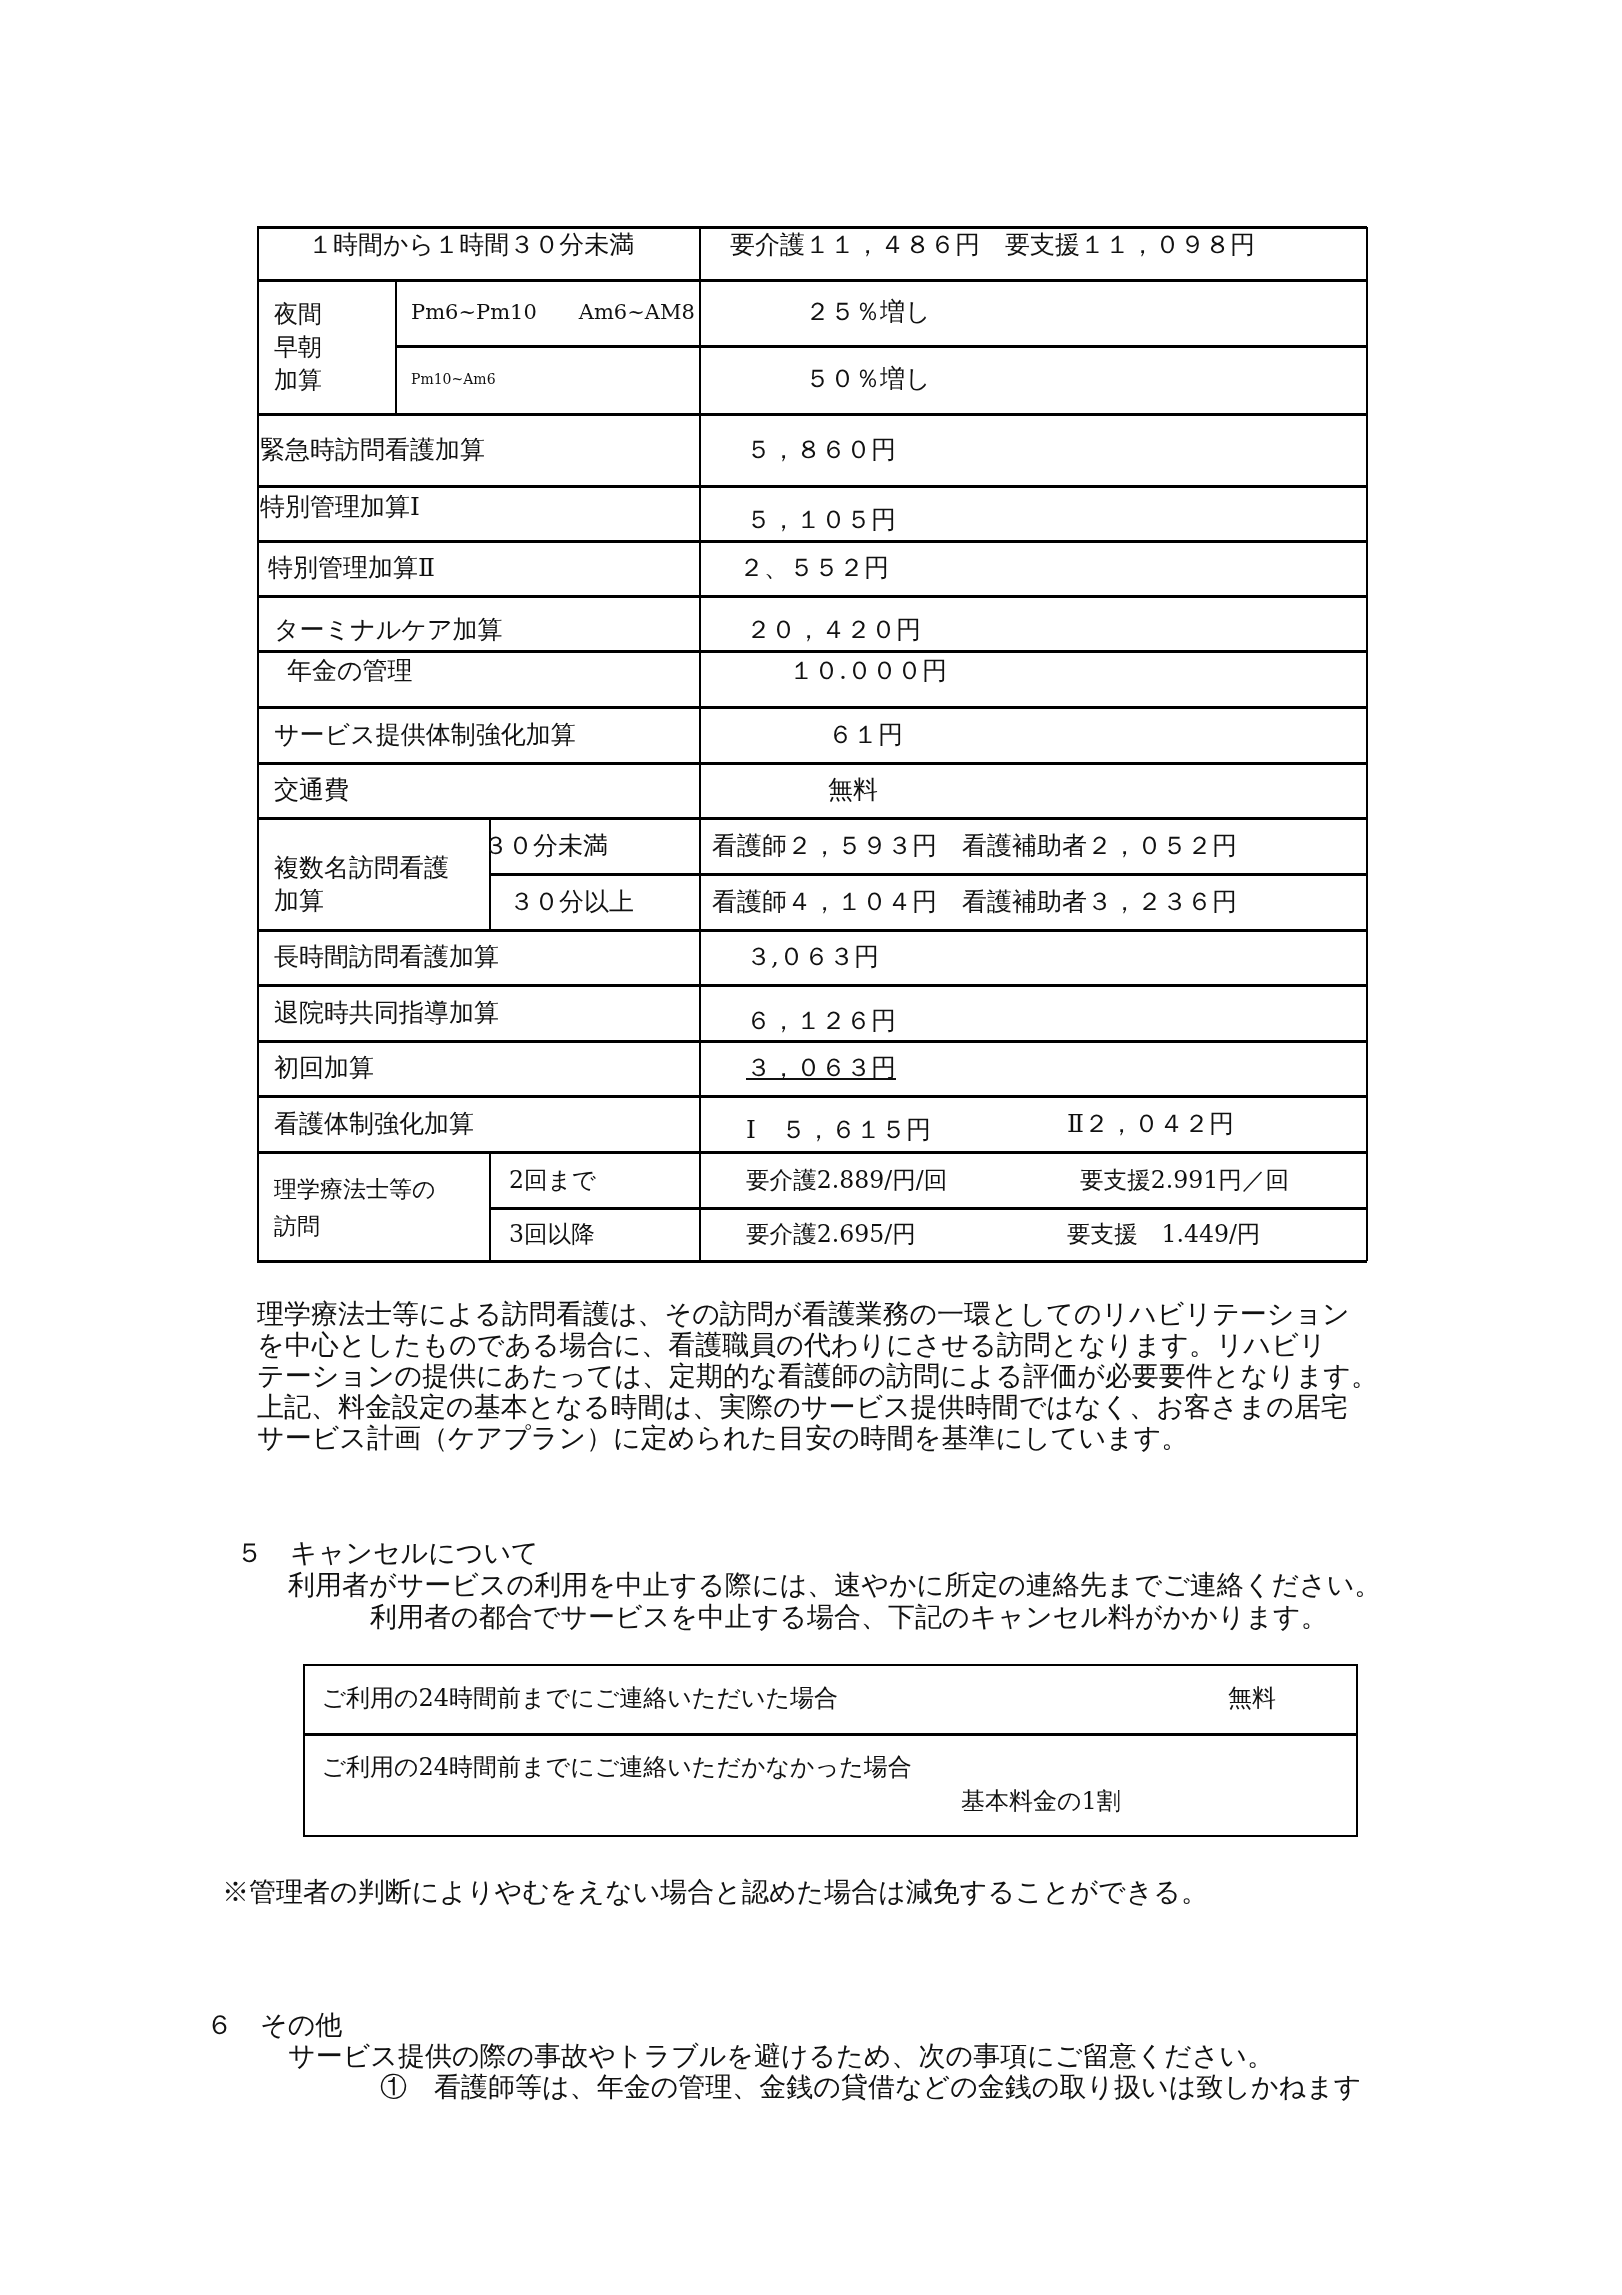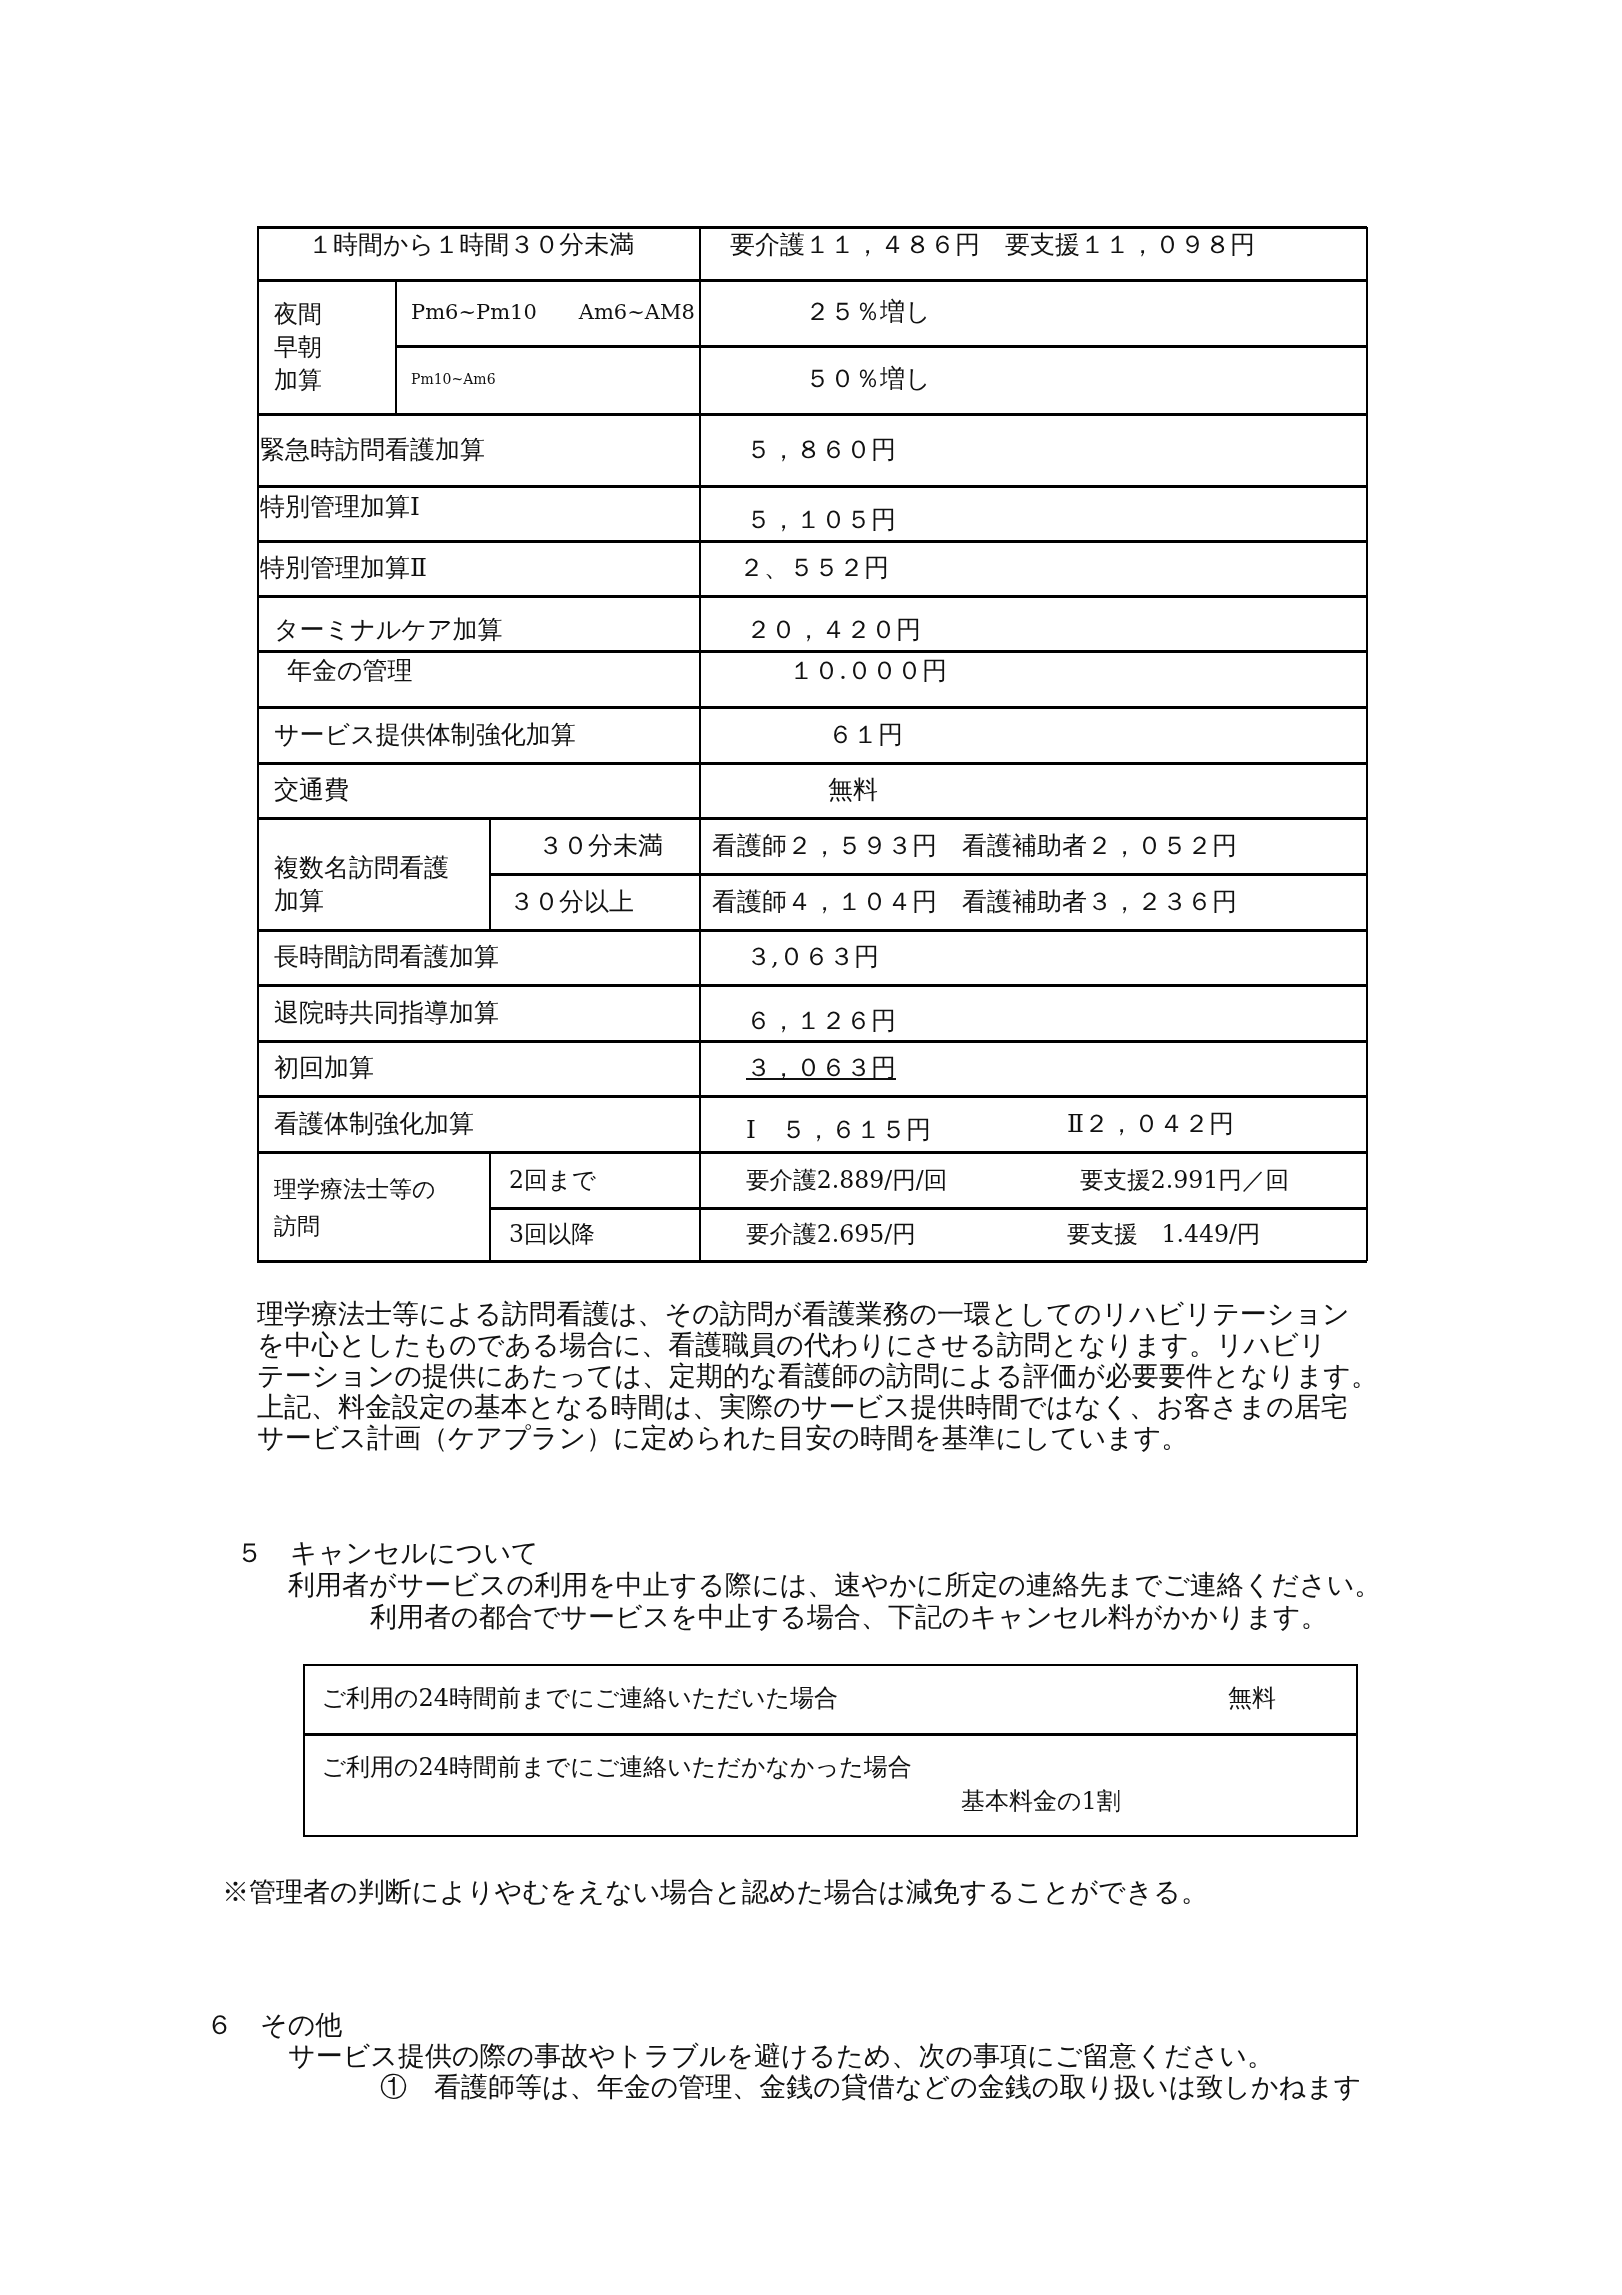--- a/index.html
+++ b/index.html
@@ -59,40 +59,40 @@
   <div class="cell" style="left:805px; top:281px; height:63px;">２５％増し</div>
   <div class="cell" style="left:411px; top:347px; height:65px; font-size:14px;">Pm10~Am6</div>
   <div class="cell" style="left:805px; top:347px; height:65px;">５０％増し</div>
 
   <div class="cell" style="left:260px; top:416px; height:69px;">緊急時訪問看護加算</div>
   <div class="cell" style="left:746px; top:416px; height:69px;">５，８６０円</div>
 
   <div class="cell" style="left:260px; top:491px; height:33px;">特別管理加算Ⅰ</div>
   <div class="cell" style="left:746px; top:504px; height:33px;">５，１０５円</div>
 
-  <div class="cell" style="left:260px; top:542px; height:52px;text-align:right;">特別管理加算Ⅱ</div>
+  <div class="cell" style="left:268px; top:542px; height:52px;text-align:right;">特別管理加算Ⅱ</div>
   <div class="cell" style="left:739px; top:542px; height:52px;">２、５５２円</div>
 
   <div class="cell" style="left:274px; top:612px; height:37px;">ターミナルケア加算</div>
   <div class="cell" style="left:746px; top:612px; height:37px;">２０，４２０円</div>
 
   <div class="cell" style="left:287px; top:653px; height:37px;">年金の管理</div>
   <div class="cell" style="left:789px; top:653px; height:37px;">１０.０００円</div>
 
   <div class="cell" style="left:274px; top:709px; height:52px;">サービス提供体制強化加算</div>
   <div class="cell" style="left:828px; top:709px; height:52px;">６１円</div>
 
   <div class="cell" style="left:274px; top:764px; height:52px;">交通費</div>
   <div class="cell" style="left:828px; top:764px; height:52px;">無料</div>
 
   <div class="abs" style="left:274px; top:851px; font-size:25px; line-height:33px;">
     <div>複数名訪問看護</div>
     <div>加算</div>
   </div>
-  <div class="cell" style="left:538px; top:820px; height:52px;">３０分未満</div>
+  <div class="cell" style="left:483px; top:820px; height:52px;">３０分未満</div>
   <div class="cell" style="left:712px; top:820px; height:52px;">看護師２，５９３円　看護補助者２，０５２円</div>
   <div class="cell" style="left:509px; top:876px; height:52px;">３０分以上</div>
   <div class="cell" style="left:712px; top:876px; height:52px;">看護師４，１０４円　看護補助者３，２３６円</div>
 
   <div class="cell" style="left:274px; top:931px; height:52px;">長時間訪問看護加算</div>
   <div class="cell" style="left:746px; top:931px; height:52px;">３,０６３円</div>
 
   <div class="cell" style="left:274px; top:987px; height:52px;">退院時共同指導加算</div>
   <div class="cell" style="left:746px; top:987px; height:52px;margin-top:8px;">６，１２６円</div>
 

